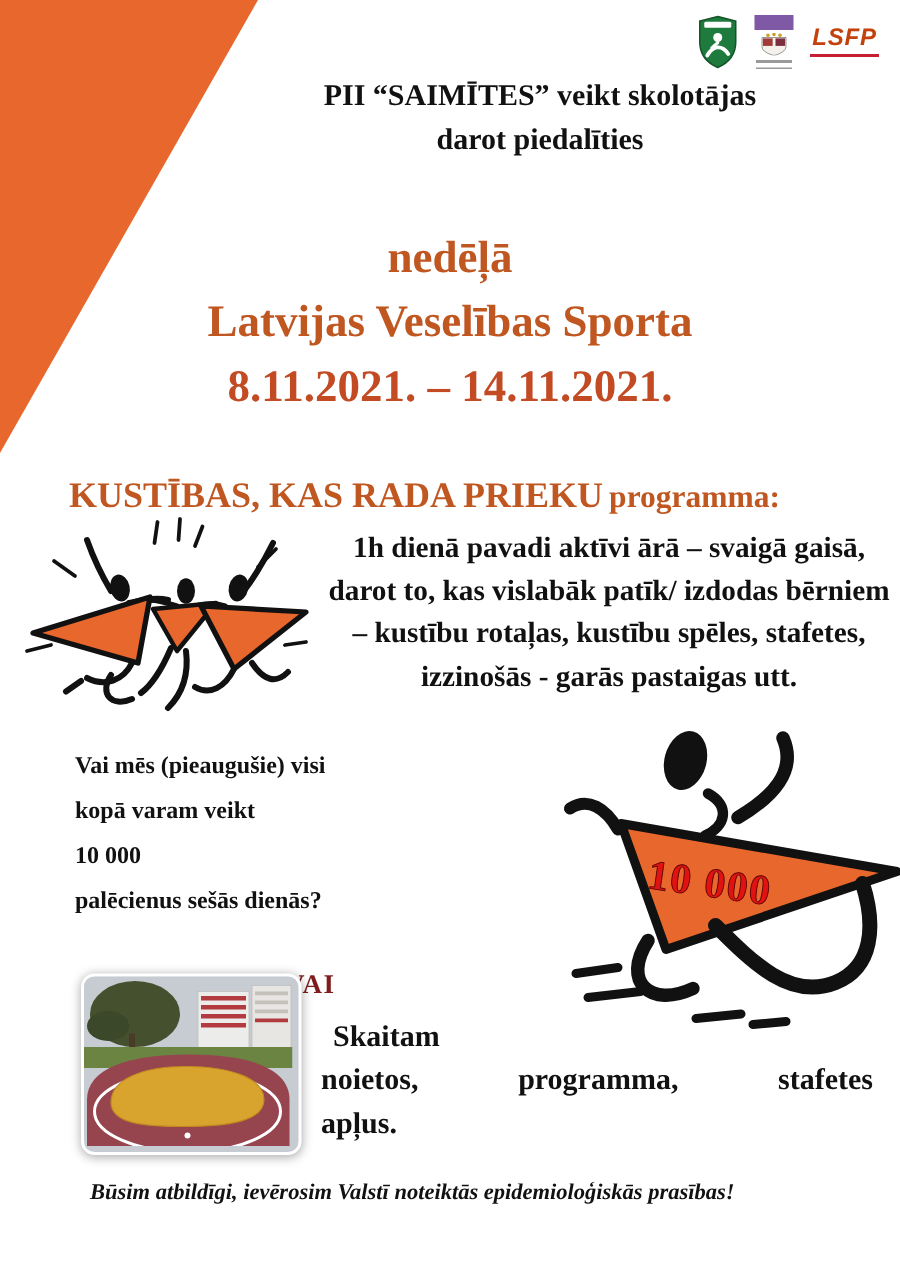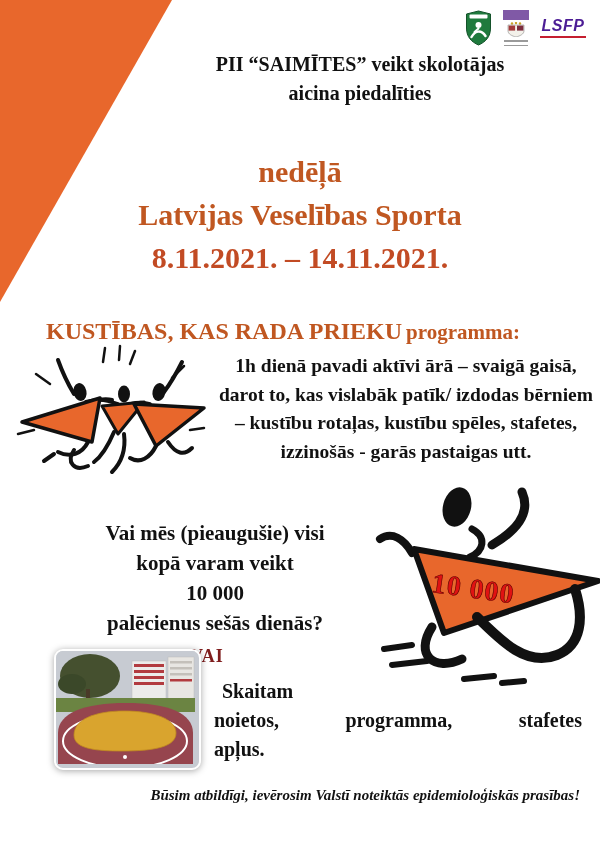--- a/index.html
+++ b/index.html
@@ -11,53 +11,53 @@
     position:absolute;left:0;top:0;width:172px;height:302px;
     background:#E8672C;clip-path:polygon(0 0,100% 0,0 100%);
   }
   
   .logos{position:absolute;top:10px;right:14px;display:flex;gap:10px;align-items:flex-start;}
   .logo-ministry{display:flex;flex-direction:column;align-items:center;gap:2px;width:28px;}
   .ministry-band{width:26px;height:10px;background:#8059A6;}
   .tiny-line{height:1.5px;background:#9a9a9a;width:24px;margin-top:1px;}
   .logo-lsfp{display:flex;flex-direction:column;align-items:center;margin-top:8px;}
   .lsfp-text{font-family:"Liberation Sans",sans-serif;font-style:italic;font-weight:900;
-    font-size:16px;color:#4c1d95;letter-spacing:.5px;line-height:1;}
+    font-size:16px;color:#c2410c;letter-spacing:.5px;line-height:1;}
   .lsfp-bar{width:46px;height:2px;background:#C51F30;margin-top:2px;}
   
   .header{position:absolute;top:50px;left:130px;width:460px;text-align:center;
     font-weight:bold;font-size:20px;line-height:29px;}
   .event-title{position:absolute;top:150px;left:40px;width:520px;text-align:center;
     font-weight:bold;font-size:30px;line-height:43px;color:#C05721;}
   .event-dates{color:#C24B24;font-size:30px;line-height:43px;font-weight:bold;}
   .program-heading{position:absolute;top:318px;left:46px;width:520px;color:#C05721;
     font-weight:bold;white-space:nowrap;}
   .program-name{font-size:24px;}
   .program-suffix{font-size:21px;font-weight:bold;}
   
   .dancing-figures{position:absolute;left:8px;top:342px;width:206px;height:140px;}
   .activity-text{position:absolute;left:219px;top:352px;width:374px;text-align:center;
     font-weight:bold;font-size:19.5px;line-height:28.5px;}
   
-  .question{position:absolute;top:518px;left:50px;width:330px;text-align:center;
-    font-weight:bold;font-size:21px;line-height:30px;}
+  .question{position:absolute;top:496px;left:50px;width:330px;text-align:left;
+    font-weight:bold;font-size:16px;line-height:30px;}
   .jumping-figure{position:absolute;left:372px;top:487px;width:228px;height:205px;}
   .or-label{position:absolute;top:646px;left:190px;width:145px;
     color:#7f1d1d;font-weight:bold;font-size:18px;letter-spacing:1px;}
   
   .playground-photo{position:absolute;top:649px;left:54px;width:143px;height:117px;
     border-radius:9px;overflow:hidden;box-shadow:0 1px 7px rgba(0,0,0,.35);
     border:2px solid #fff;background:#C7CBD2;}
   
   .count-block{position:absolute;top:677px;left:214px;width:368px;
     font-weight:bold;font-size:20px;line-height:29px;}
   .count-line1{margin-left:8px;}
   .count-line2{display:flex;justify-content:space-between;}
   
-  .footer-note{position:absolute;top:787px;left:60px;width:520px;text-align:right;
+  .footer-note{position:absolute;top:787px;left:60px;width:520px;text-align:left;
     font-style:italic;font-weight:bold;font-size:15px;}
   svg{display:block;}
 </style>
 </head>
 <body>
 
 <div class="poster">
 
   <div class="accent-triangle"></div>
 
@@ -85,21 +85,21 @@
       <div class="tiny-line"></div>
     </div>
     <div class="logo-lsfp">
       <span class="lsfp-text">LSFP</span>
       <div class="lsfp-bar"></div>
     </div>
   </div>
 
   <div class="header">
     <div>PII “SAIMĪTES” veikt skolotājas</div>
-    <div>aicina piedalīties</div>
+    <div>darot piedalīties</div>
   </div>
 
   <div class="event-title">
     <div>nedēļā</div>
     <div>Latvijas Veselības Sporta</div>
     <div class="event-dates">8.11.2021. – 14.11.2021.</div>
   </div>
 
   <div class="program-heading">
     <span class="program-name">KUSTĪBAS, KAS RADA PRIEKU</span>

